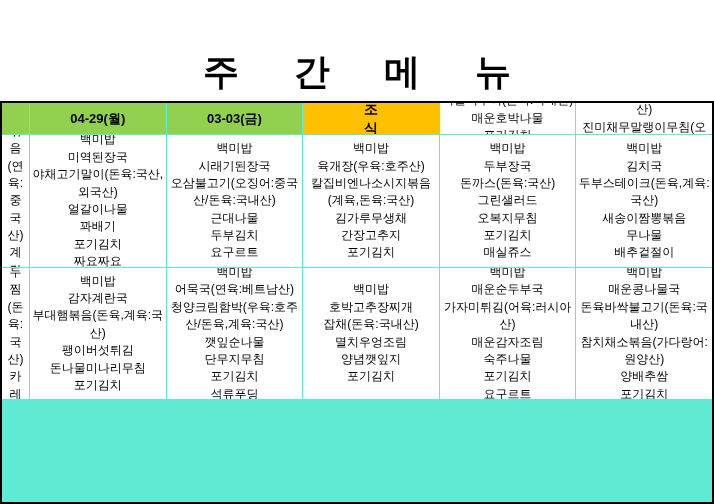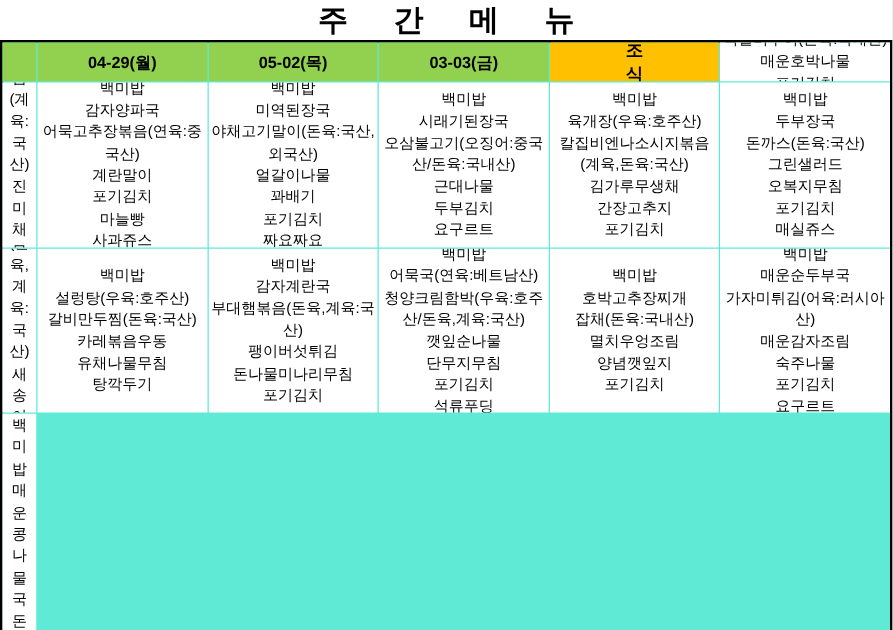--- a/index.html
+++ b/index.html
@@ -8,24 +8,25 @@
     width: 714px; height: 504px;
     font-family: "Liberation Sans", "DejaVu Sans", sans-serif;
     color: #000;
     overflow: hidden;
   }
   .page { width: 714px; height: 504px; display: flex; flex-direction: column; }
 
   .title {
     height: 57px;
     display: flex; align-items: center; justify-content: center;
-    font-size: 24px; font-weight: bold;
+    font-size: 36px; font-weight: bold;
     letter-spacing: 0.62em;
     padding-left: 0.62em; 
     white-space: nowrap;
+    margin-top: 44px;
   }
 
   .menu-table {
     flex: 1;
     display: grid;
     grid-template-columns: 27px repeat(5, 1fr);
     grid-template-rows: 31px 132px 131px 1fr;
     border: 2px solid #000;
     background: #5eead4; 
     grid-gap: 1px;
@@ -55,21 +56,20 @@
 <body>
 
 <div class="page">
 
   <div class="title">주 간 메 뉴</div>
 
   <div class="menu-table">
 
     <div class="cell corner-cell"></div>
     <div class="cell date-cell">04-29(월)</div>
-    <div class="cell date-cell">05-02(목)</div>
     <div class="cell date-cell">03-03(금)</div>
 
     <div class="cell label-cell">
       <span class="vtext">조식</span>
     </div>
     <div class="cell menu-cell">백미밥
 들깨미역국
 떡갈비구이(돈육:국내산)
 매운호박나물
 포기김치

